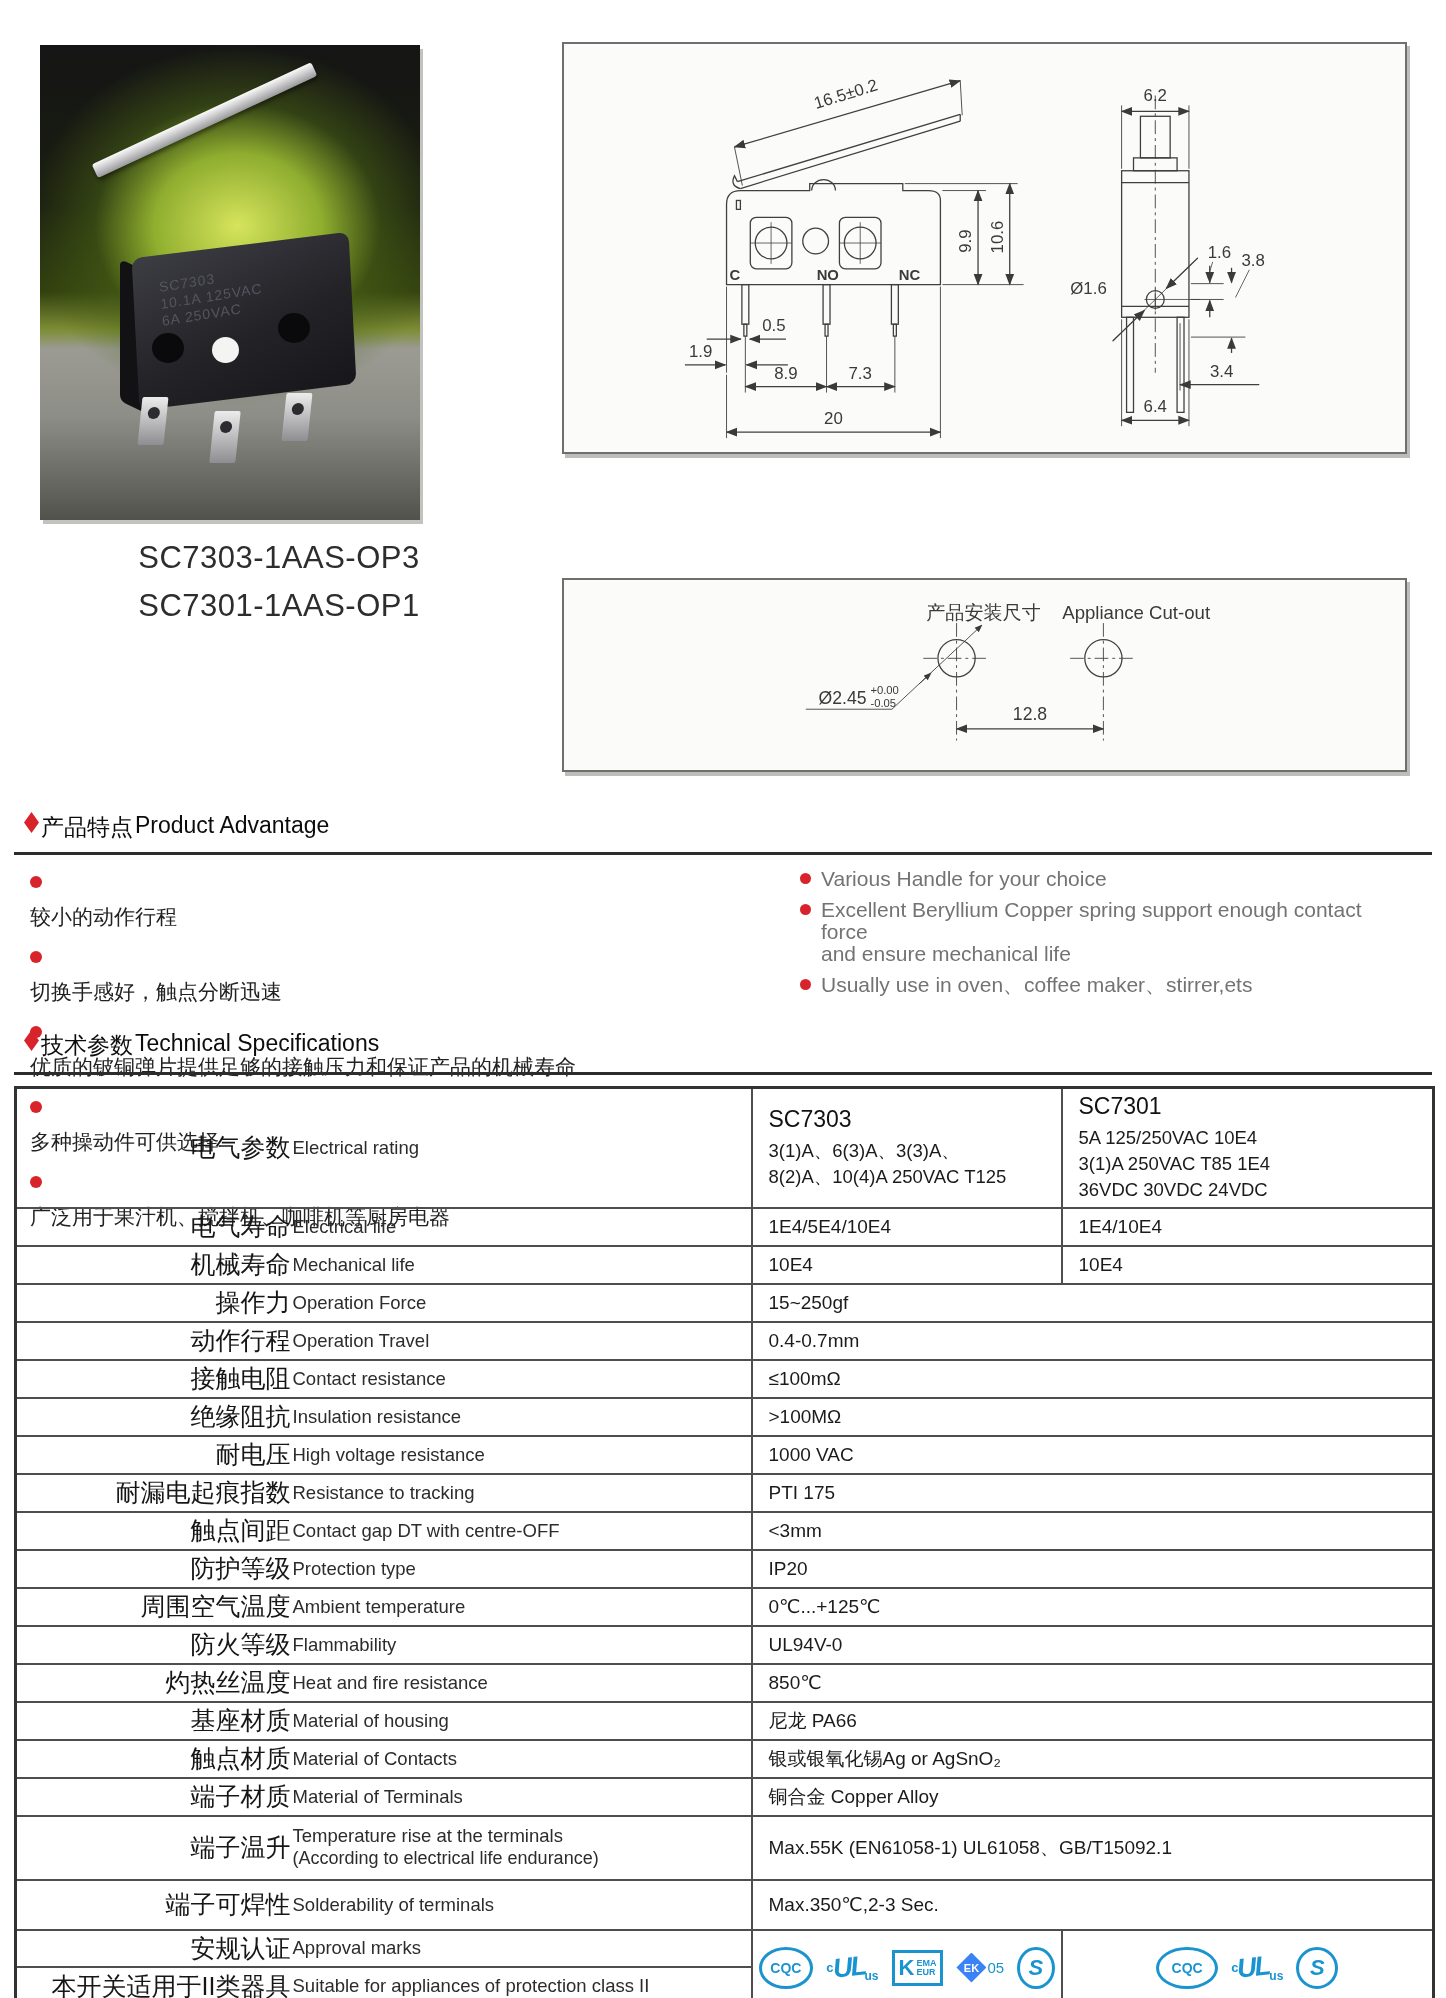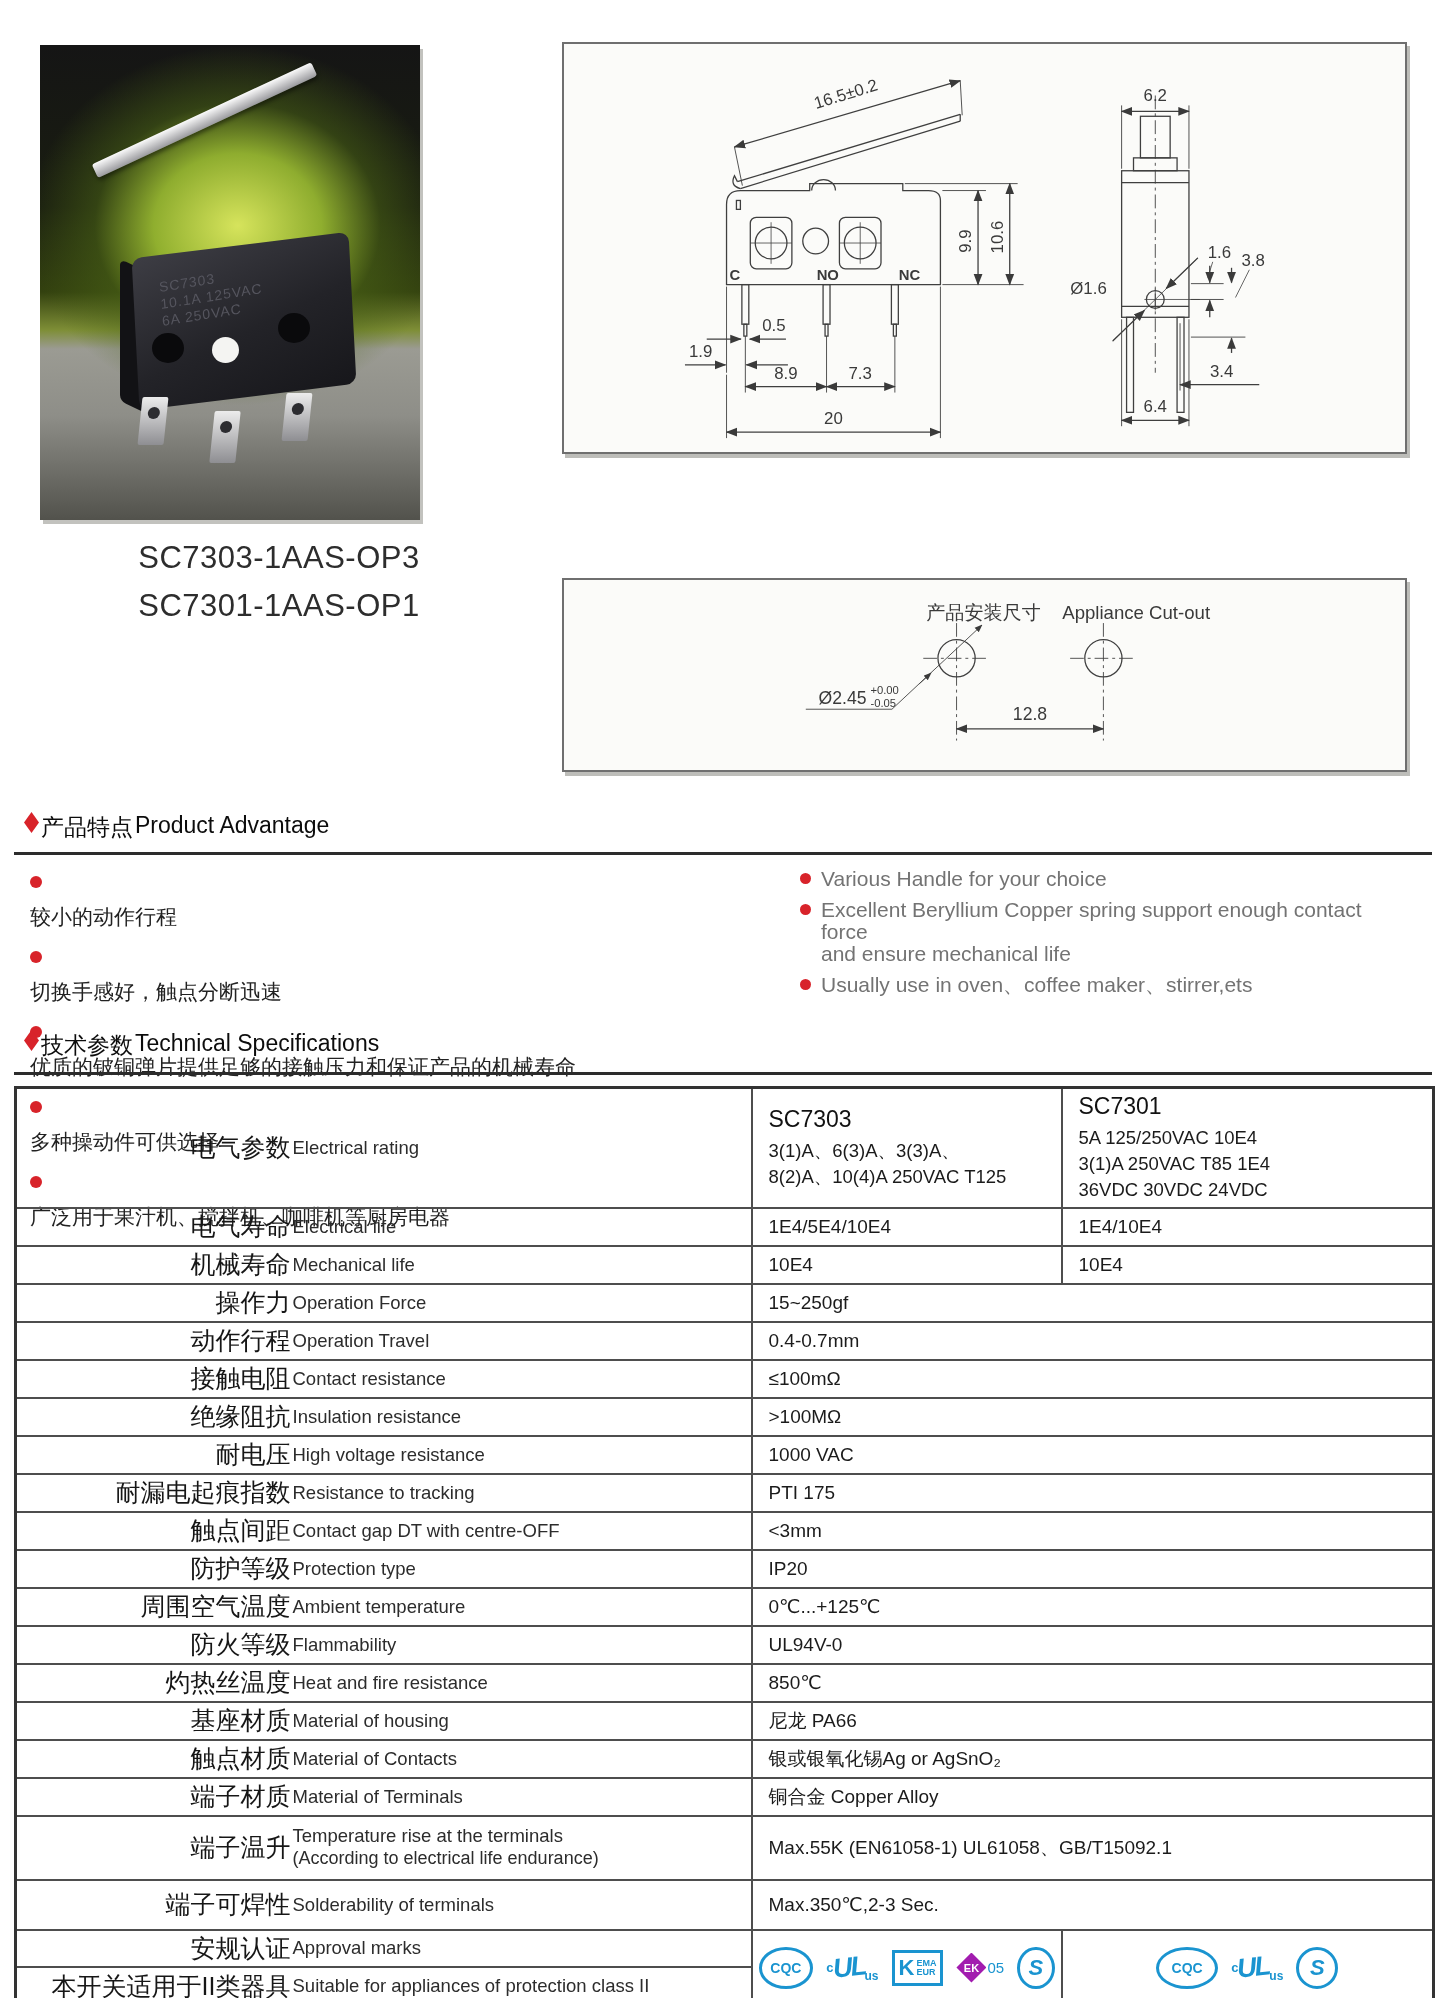--- a/index.html
+++ b/index.html
@@ -79,21 +79,21 @@
   .lg-ul{display:inline-flex;align-items:flex-end;color:#1a94d0;font-weight:bold;}
   .lg-ul .pre{font-size:13px;align-self:center;margin-right:-1px;}
   .lg-ul .main{font-size:27px;font-style:italic;letter-spacing:-2px;transform:rotate(-6deg);}
   .lg-ul .post{font-size:12px;}
   .lg-kema{display:inline-flex;align-items:center;border:3px solid #1a94d0;color:#1a94d0;
     padding:1px 4px;height:28px;font-weight:bold;}
   .lg-kema .k{font-size:22px;margin-right:2px;}
   .lg-kema .kt{display:flex;flex-direction:column;font-size:9px;line-height:9px;}
   .lg-ek{display:inline-flex;align-items:center;color:#1a94d0;}
   .lg-ek .di{display:inline-flex;align-items:center;justify-content:center;width:30px;height:30px;
-    background:#a21caf;color:#fff;font-size:11px;font-weight:bold;
+    background:#3b82f6;color:#fff;font-size:11px;font-weight:bold;
     clip-path:polygon(50% 0,100% 50%,50% 100%,0 50%);}
   .lg-ek .n{font-size:15px;margin-left:1px;}
   .lg-s{display:inline-flex;align-items:center;justify-content:center;width:36px;height:36px;
     border:3.5px solid #1a94d0;border-radius:50%;color:#1a94d0;font-size:22px;font-weight:bold;font-style:italic;}
 
   
   svg text{font-family:"Liberation Sans","DejaVu Sans",sans-serif;fill:#3a3a3a;stroke:none;}
 </style>
 </head>
 <body>

